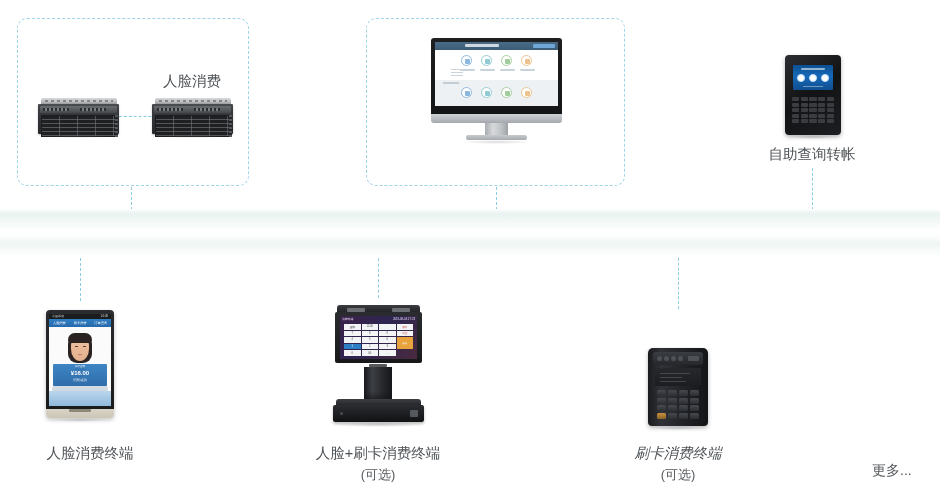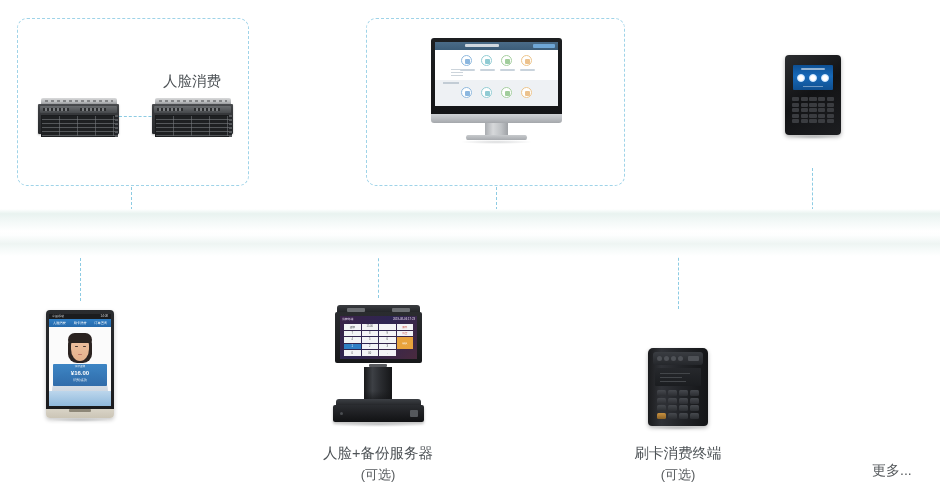--- a/index.html
+++ b/index.html
@@ -590,20 +590,21 @@
         <span></span>
           <span></span>
           <span></span>
           <span></span>
           <span></span>
       </div>
     </div>
     <div class="ksk-shadow"></div>
   </div>
 
+  <div class="node-label" style="left:712px; top:145px; width:200px;">自助查询转帐</div>
 
   <div id="network-band"></div>
 
   <div id="face-terminal">
     <div class="fct-body">
       <div class="fct-chinlogo"></div>
       <div class="fct-screen">
         <div class="fs-status">
           <span>中国移动</span>
           <span>14:08</span>
@@ -628,20 +629,21 @@
           <div class="cd-top">消费金额</div>
           <div class="cd-amt">¥16.00</div>
           <div class="cd-btm">识别成功</div>
         </div>
         <div class="fs-bottom"></div>
       </div>
     </div>
     <div class="fct-shadow"></div>
   </div>
 
+  <div class="node-label" style="left:0px; top:444px; width:180px;">人脸消费终端</div>
 
   <div id="pos-terminal">
     <div class="pos-head"></div>
     <div class="pos-frame">
       <div class="pos-screen">
         <div class="ps-bar">
           <span>消费终端</span>
           <span>2019-08-06 17:23</span>
         </div>
         <div class="ps-grid">
@@ -669,21 +671,21 @@
     <div class="pos-brand"></div>
     <div class="pos-neck"></div>
     <div class="pos-basetop"></div>
     <div class="pos-base">
       <div class="pb-dot"></div>
       <div class="pb-port"></div>
     </div>
     <div class="pos-shadow"></div>
   </div>
 
-  <div class="node-label" style="left:278px; top:444px; width:200px;">人脸+备份服务器</div>
+  <div class="node-label" style="left:278px; top:444px; width:200px;">人脸+刷卡消费终端</div>
   <div class="node-sublabel" style="left:278px; top:466px; width:200px;">(可选)</div>
 
   <div id="card-terminal">
     <div class="crd-body">
       <div class="crd-top">
         <div class="ct-slot">
             <b></b>
             <b></b>
             <b></b>
             <b></b>
@@ -710,18 +712,18 @@
         <span></span>
         <span class="k-hl"></span>
         <span></span>
         <span></span>
         <span></span>
       </div>
     </div>
     <div class="crd-shadow"></div>
   </div>
 
-  <div class="node-label" style="left:578px; top:444px; width:200px;">刷卡消费终端</div>
+  <div class="node-label" style="left:578px; top:444px; width:200px;font-style:italic;">刷卡消费终端</div>
   <div class="node-sublabel" style="left:578px; top:466px; width:200px;">(可选)</div>
 
   <div class="more-label" style="left:872px; top:462px;">更多...</div>
 
 </div>
 
 </body></html>

